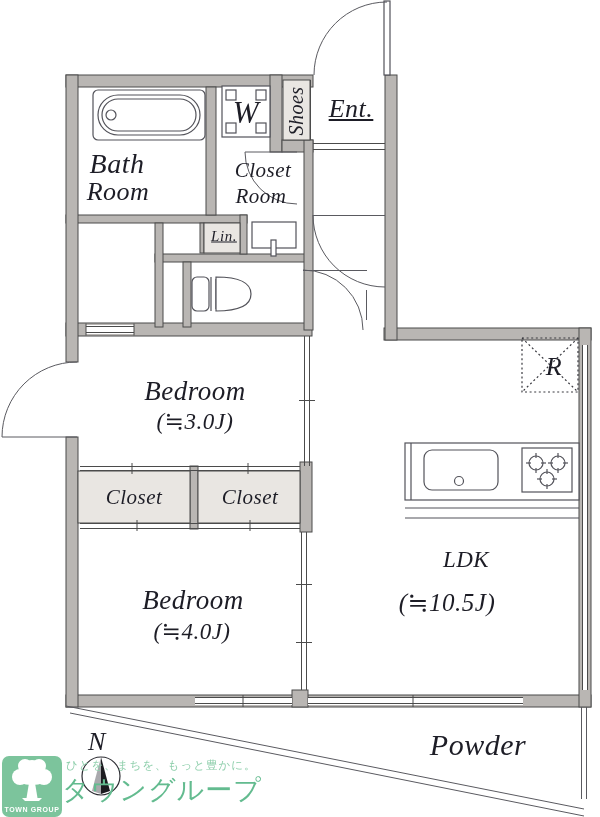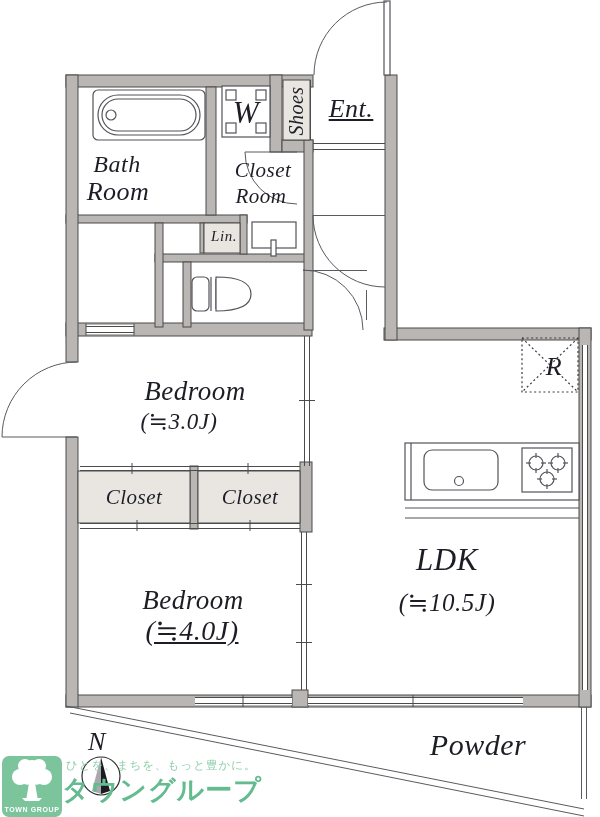--- a/index.html
+++ b/index.html
@@ -13,21 +13,21 @@
   .fxn{stroke:#53535a;stroke-width:1.2;fill:none;}
   .arc{stroke:#5a5a60;stroke-width:1;fill:none;}
   .dash{stroke:#3a3a40;stroke-width:1.2;fill:none;stroke-dasharray:2 2.6;}
   .whitefill{fill:#fff;stroke:none;}
   .lbl{position:absolute;transform:translate(-50%,-50%);font-style:italic;color:#1d1d26;
        white-space:nowrap;line-height:1;letter-spacing:.5px;}
   .lbl.rot{transform:translate(-50%,-50%) rotate(-90deg);}
   .brand-tagline{position:absolute;left:66px;top:758px;font-family:"Liberation Sans","DejaVu Sans",sans-serif;
        font-style:normal;font-size:11.5px;color:var(--tagline_green,#8fcfac);letter-spacing:1px;white-space:nowrap;}
   .brand-company{position:absolute;left:62px;top:772px;font-family:"Liberation Sans","DejaVu Sans",sans-serif;
-       font-style:normal;font-weight:bold;font-size:27px;color:var(--text_green,#63bb8f);letter-spacing:1px;white-space:nowrap;}
+       font-style:normal;font-weight:normal;font-size:27px;color:var(--text_green,#63bb8f);letter-spacing:1px;white-space:nowrap;}
   .logo-box{position:absolute;left:2px;top:756px;width:60px;height:61px;border-radius:7px;
        background:var(--logo_green,#7cc49c);}
   .logo-text{position:absolute;left:0;bottom:4px;width:100%;text-align:center;
        font-family:"Liberation Sans","DejaVu Sans",sans-serif;font-weight:bold;font-size:7px;
        letter-spacing:.6px;color:#fff;}
 </style>
 </head>
 <body>
 
 <div id="canvas">
@@ -219,35 +219,35 @@
     <line class="arc" x1="586.5" y1="707" x2="586.5" y2="799"></line>
   </g>
 
   <g>
     <circle cx="101" cy="776" r="19" fill="#fff" stroke="#2d2d33" stroke-width="1.2"></circle>
     <polygon points="101,757 101,794 92,791" fill="#a9a9ad"></polygon>
     <polygon points="101,757 101,794 110,791" fill="#1c1c20"></polygon>
   </g>
 </svg>
 
-<div class="lbl" style="left:117px;top:164px;font-size:24px;font-family:Liberation Serif, serif;">Bath</div>
+<div class="lbl" style="left:117px;top:164px;font-size:28px;font-family:Liberation Serif, serif;">Bath</div>
 <div class="lbl" style="left:118px;top:192px;font-size:26px;">Room</div>
 <div class="lbl" style="left:246px;top:112px;font-size:31px;">W</div>
 <div class="lbl rot" style="left:296px;top:111px;font-size:20px;">Shoes</div>
 <div class="lbl" style="left:351px;top:109px;font-size:26px;text-decoration:underline;">Ent.</div>
 <div class="lbl" style="left:263px;top:170px;font-size:21px;">Closet</div>
 <div class="lbl" style="left:261px;top:196px;font-size:21px;">Room</div>
-<div class="lbl" style="left:224px;top:236px;font-size:15px;">Lin.</div>
+<div class="lbl" style="left:224px;top:236px;font-size:15px;text-decoration:underline;">Lin.</div>
 <div class="lbl" style="left:195px;top:391px;font-size:27px;">Bedroom</div>
-<div class="lbl" style="left:179px;top:421px;font-size:23px;">(≒3.0J)</div>
+<div class="lbl" style="left:195px;top:421px;font-size:23px;">(≒3.0J)</div>
 <div class="lbl" style="left:134px;top:497px;font-size:21px;">Closet</div>
 <div class="lbl" style="left:250px;top:497px;font-size:21px;">Closet</div>
 <div class="lbl" style="left:193px;top:600px;font-size:27px;">Bedroom</div>
-<div class="lbl" style="left:192px;top:631px;font-size:28px;text-decoration:underline;">(≒4.0J)</div>
-<div class="lbl" style="left:447px;top:559px;font-size:31px;">LDK</div>
+<div class="lbl" style="left:192px;top:631px;font-size:23px;">(≒4.0J)</div>
+<div class="lbl" style="left:466px;top:559px;font-size:23px;">LDK</div>
 <div class="lbl" style="left:447px;top:602px;font-size:25px;font-style:italic;">(≒10.5J)</div>
 <div class="lbl" style="left:554px;top:367px;font-size:26px;">R</div>
 <div class="lbl" style="left:478px;top:745px;font-size:30px;">Powder</div>
 <div class="lbl" style="left:97px;top:742px;font-size:26px;">N</div>
 
 <div class="logo-box">
   <svg width="60" height="46" viewBox="0 0 60 46">
     <g fill="#ffffff">
       <circle cx="30" cy="15" r="11"></circle>
       <circle cx="18" cy="21" r="8"></circle>

